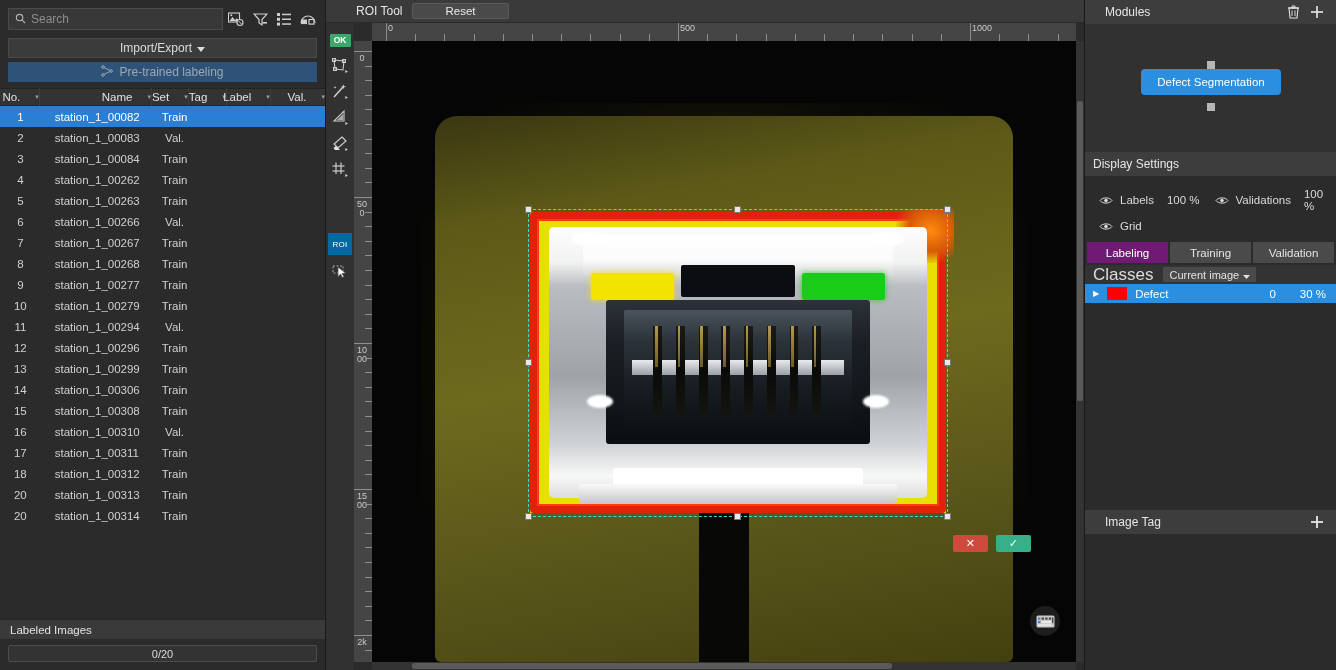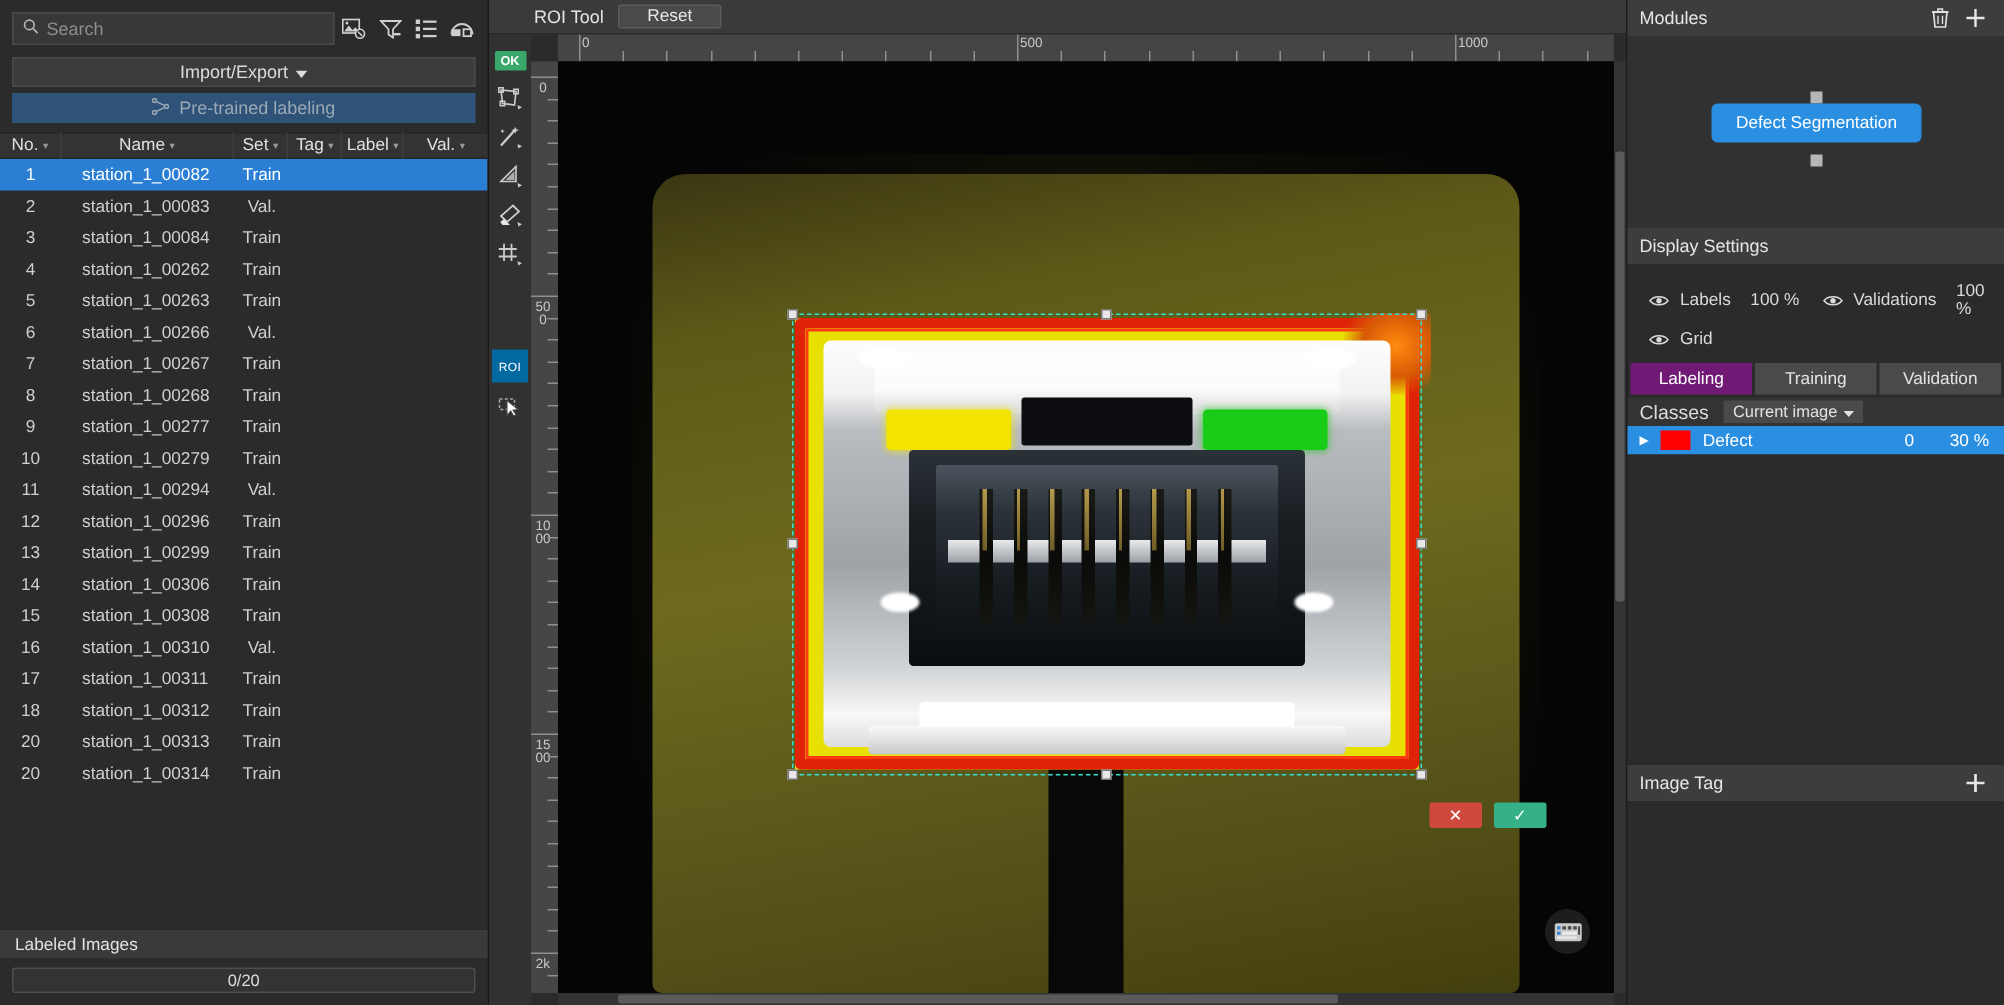--- a/index.html
+++ b/index.html
@@ -52,21 +52,21 @@
     color: #9aa8b5; font-size: 12px; gap: 6px;
   }
   .tbl-head {
     display: flex; margin-top: 6px;
     background: #333333;
     border-top: 1px solid #242424;
     border-bottom: 1px solid #242424;
     height: 18px; align-items: center;
     font-size: 11.5px; color: #e0e0e0;
   }
-  .th { display: flex; align-items: center; justify-content: center; gap: 3px;
+  .th { display: flex; align-items: center; justify-content: flex-end; gap: 15px;
         border-right: 1px solid #3d3d3d; height: 18px; }
   .th .car { font-size: 7px; color: #9a9a9a; }
   .c-no { width: 44px; }
   .c-name { width: 124px; }
   .c-set { width: 39px; }
   .c-tag { width: 39px; }
   .c-label { width: 44px; }
   .c-val { width: 60px; border-right: none; }
   .rows { flex: 1; overflow: hidden; background: #2b2b2b; }
   .row {
@@ -91,21 +91,21 @@
 
   
   .center { width: 758px; height: 670px; display: flex; flex-direction: column; background: #2b2b2b; }
   .center-top {
     height: 23px; background: #3a3a3a;
     display: flex; align-items: center; gap: 10px; padding-left: 30px;
     border-bottom: 1px solid #2a2a2a;
   }
   .roi-title { font-size: 12px; color: #e4e4e4; }
   .reset-btn {
-    height: 16px; padding: 0 18px;
+    height: 16px; padding: 0 32px;
     background: #4a4a4a; border: 1px solid #5a5a5a;
     color: #e8e8e8; font-size: 11.5px;
     display: flex; align-items: center; justify-content: center; border-radius: 2px;
   }
   .center-body { flex: 1; display: flex; position: relative; }
   .toolbar {
     width: 28px; background: #313131; display: flex;
     flex-direction: column; align-items: center; padding-top: 6px; gap: 4px;
   }
   .tool {
@@ -256,21 +256,21 @@
   
   .right-panel {
     width: 252px; height: 670px; background: #2b2b2b;
     display: flex; flex-direction: column; border-left: 1px solid #1a1a1a;
   }
   .sec-head {
     height: 24px; background: #3d3d3d;
     display: flex; align-items: center; padding: 0 8px;
     font-size: 12px; color: #e6e6e6;
   }
-  .sec-head .grow { flex: 1; }
+  .sec-head .grow { flex: 1; margin-left: 12px; }
   .modules-canvas {
     height: 128px; background: #313131; position: relative;
   }
   .module-node {
     position: absolute; left: 56px; top: 45px; width: 140px; height: 26px;
     background: #2a8fe0; color: #fff; font-size: 11.5px;
     display: flex; align-items: center; justify-content: center; border-radius: 4px;
   }
   .port {
     position: absolute; left: 122px; width: 8px; height: 8px; background: #b6b6b6;
@@ -285,21 +285,21 @@
   .tabs { display: flex; gap: 2px; padding: 0 2px; }
   .tab {
     flex: 1; height: 21px; background: #4a4a4a; color: #e4e4e4;
     font-size: 11.5px; display: flex; align-items: center; justify-content: center;
   }
   .tab.active { background: #701a75; color: #fff; }
   .classes-bar {
     height: 19px; display: flex; align-items: center; gap: 10px;
     padding: 0 8px; margin-top: 2px; background: #333333;
   }
-  .classes-lab { font-size: 13px; color: #dcdcdc; }
+  .classes-lab { font-size: 17px; color: #dcdcdc; }
   .cur-img {
     background: #4a4a4a; height: 15px; padding: 0 6px;
     display: flex; align-items: center; gap: 4px;
     font-size: 11px; color: #e2e2e2;
   }
   .class-row {
     height: 19px; background: #2a8fe0; display: flex; align-items: center;
     padding: 0 10px 0 8px; gap: 8px; color: #fff; font-size: 11.5px;
   }
   .tri { font-size: 8px; color: #fff; }

